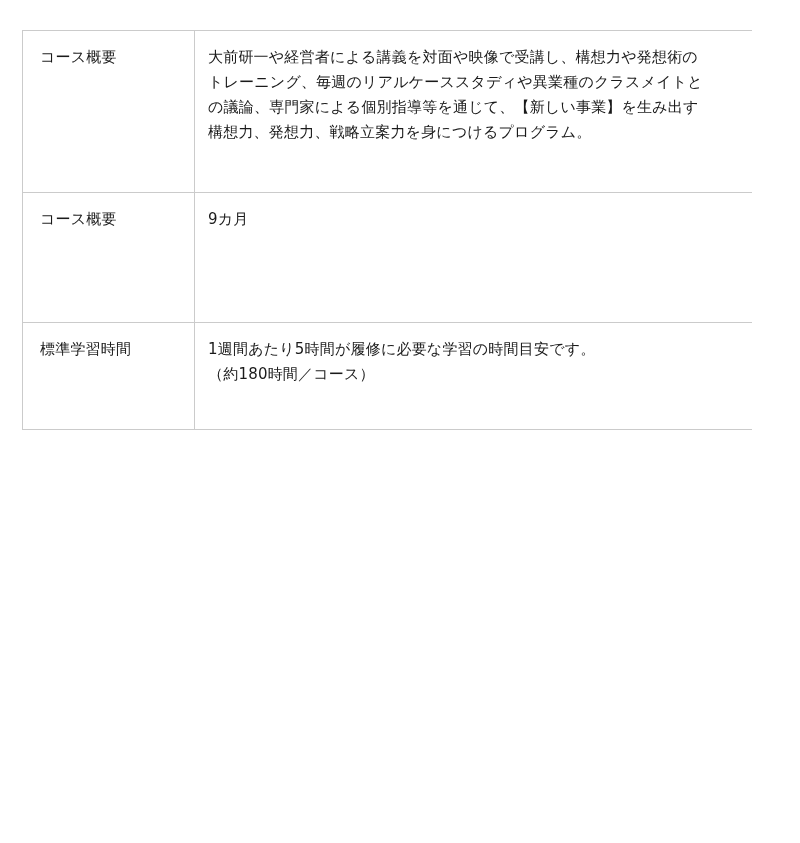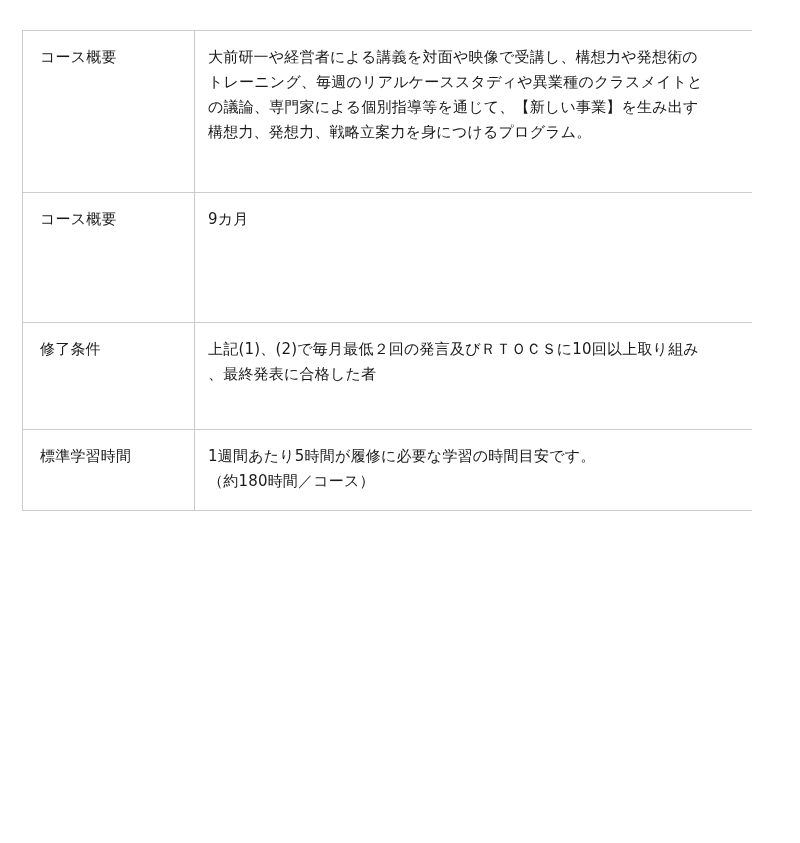--- a/index.html
+++ b/index.html
@@ -68,25 +68,20 @@
         <td>大前研一や経営者による講義を対面や映像で受講し、構想力や発想術の
 トレーニング、毎週のリアルケーススタディや異業種のクラスメイトと
 の議論、専門家による個別指導等を通じて、【新しい事業】を生み出す
 構想力、発想力、戦略立案力を身につけるプログラム。</td>
       </tr>
       <tr>
         <th>コース概要</th>
         <td>9カ月</td>
       </tr>
       <tr>
-        <th>修了条件</th>
-        <td>上記(1)、(2)で毎月最低２回の発言及びＲＴＯＣＳに10回以上取り組み
-、最終発表に合格した者</td>
-      </tr>
-      <tr>
         <th>標準学習時間</th>
         <td>1週間あたり5時間が履修に必要な学習の時間目安です。
 （約180時間／コース）</td>
       </tr>
 
     </tbody>
   </table>
 </div>
 
 </body></html>

